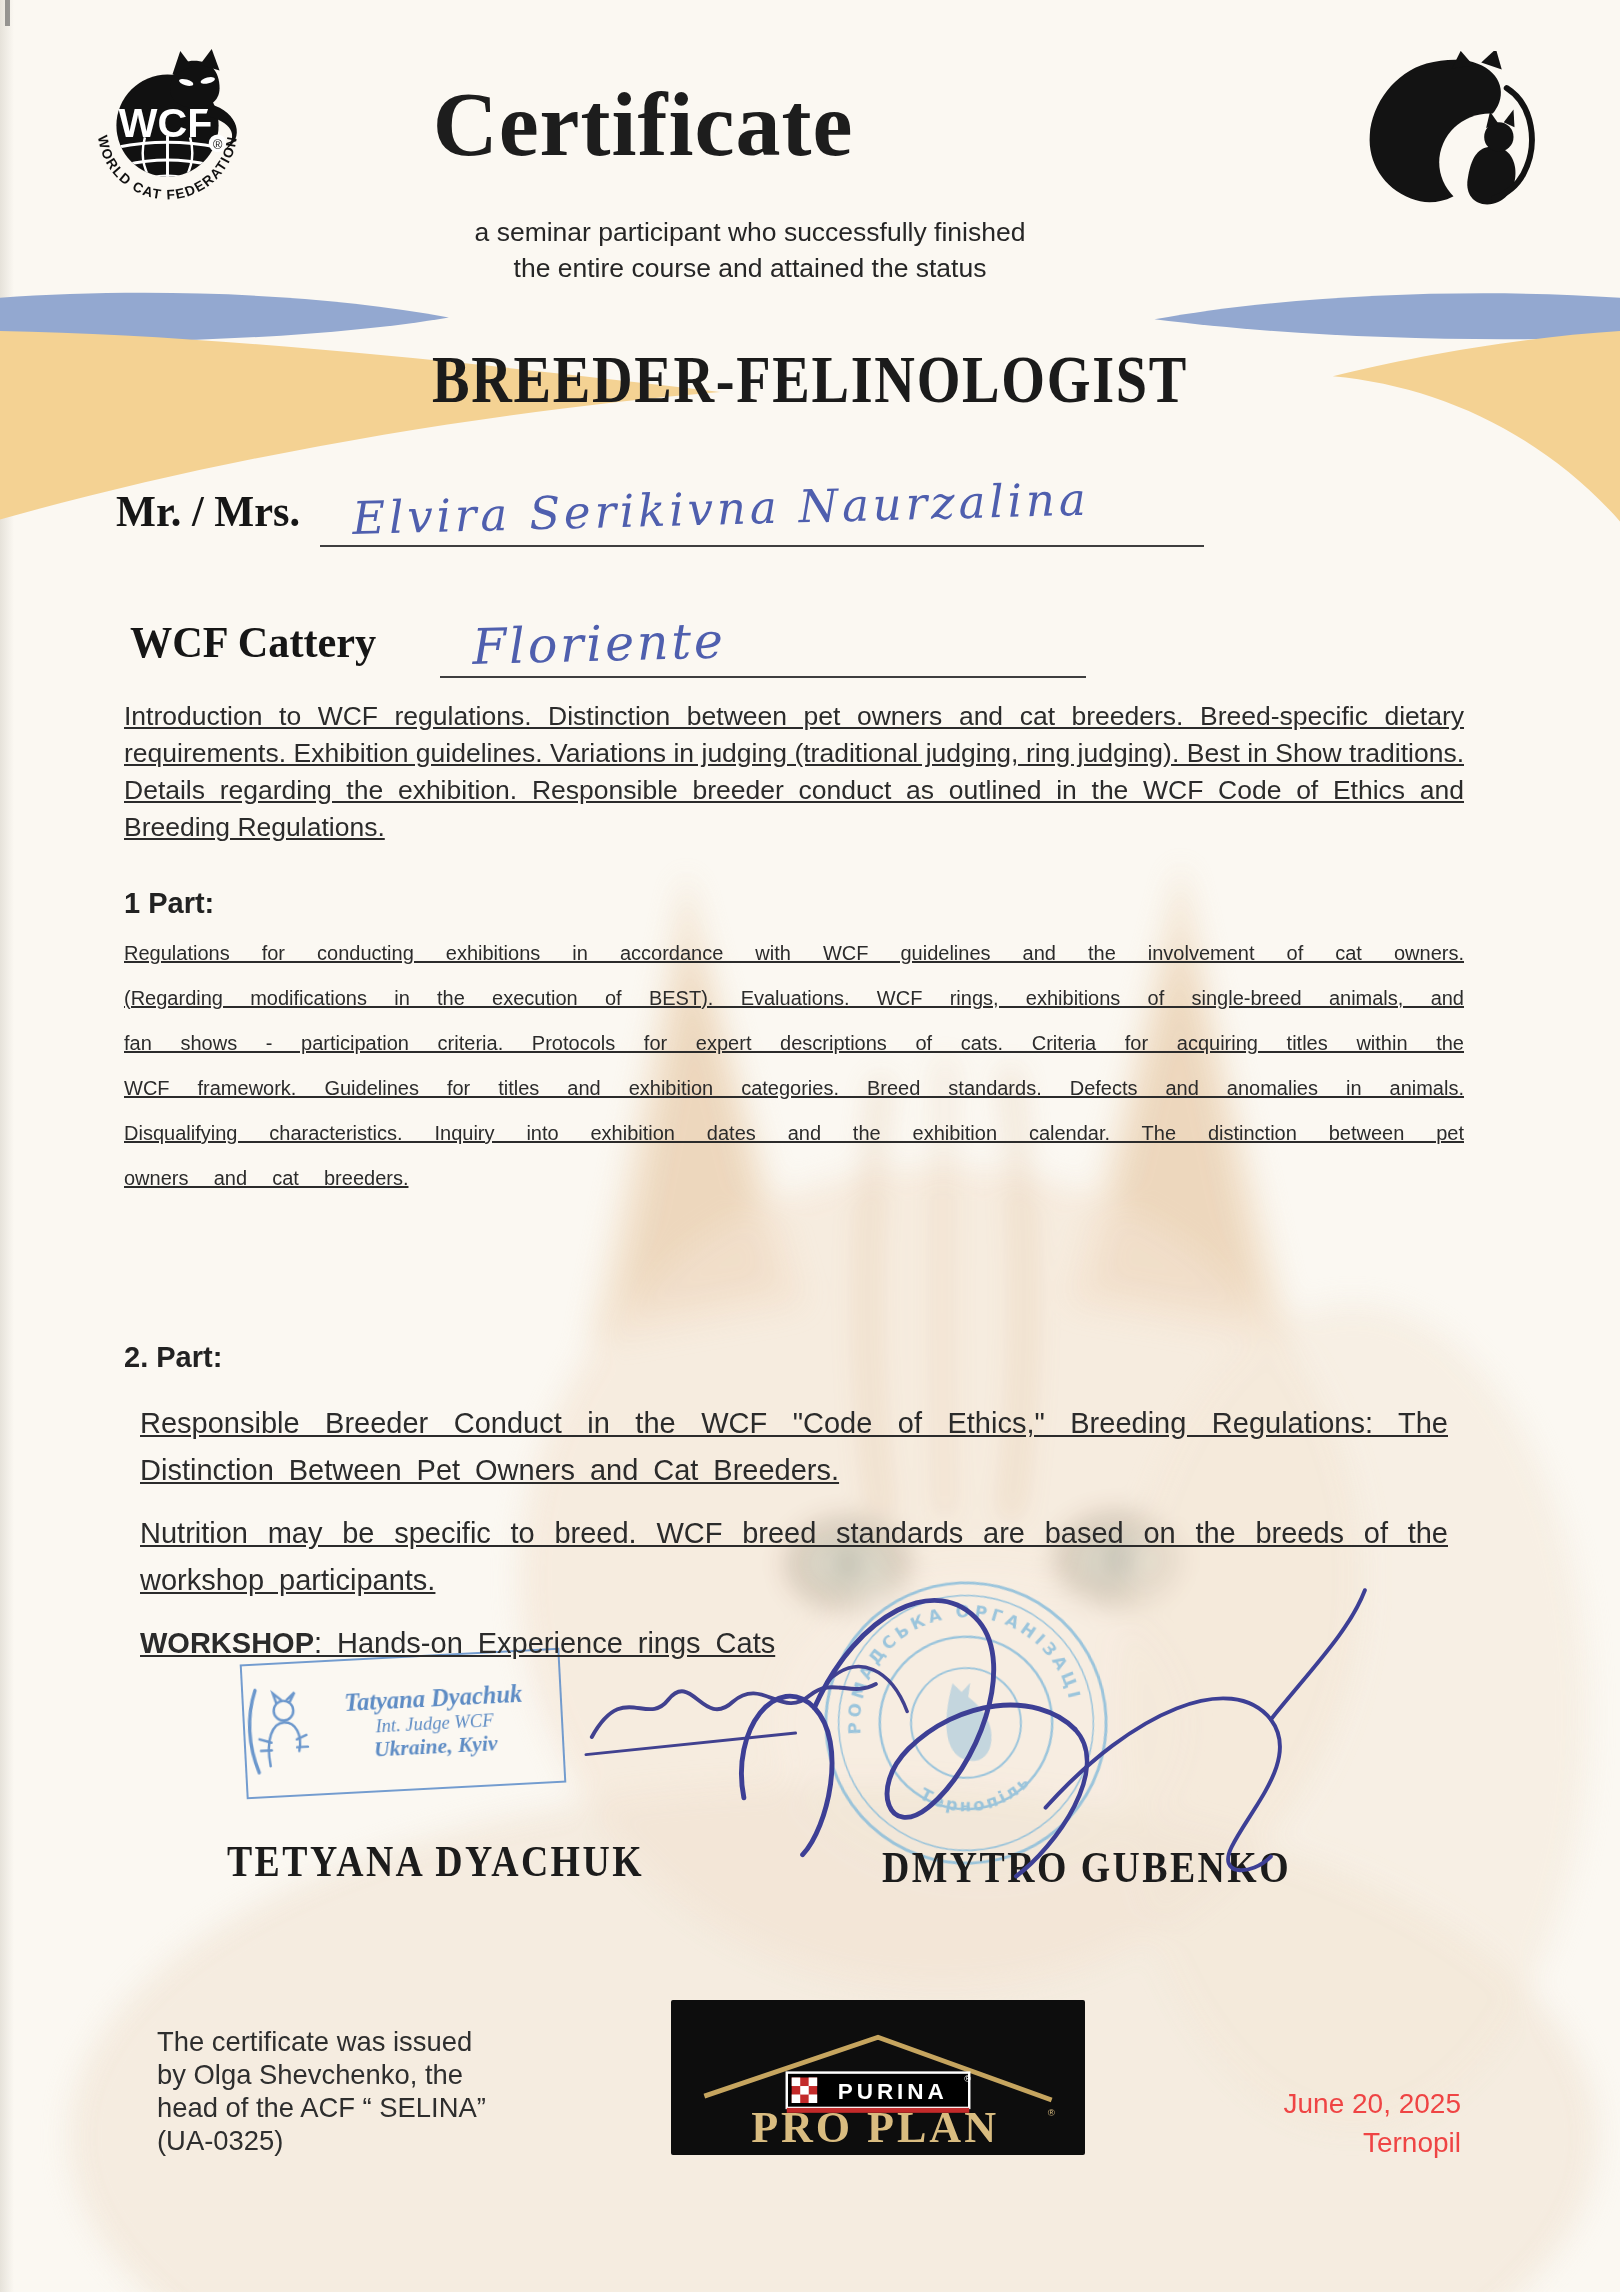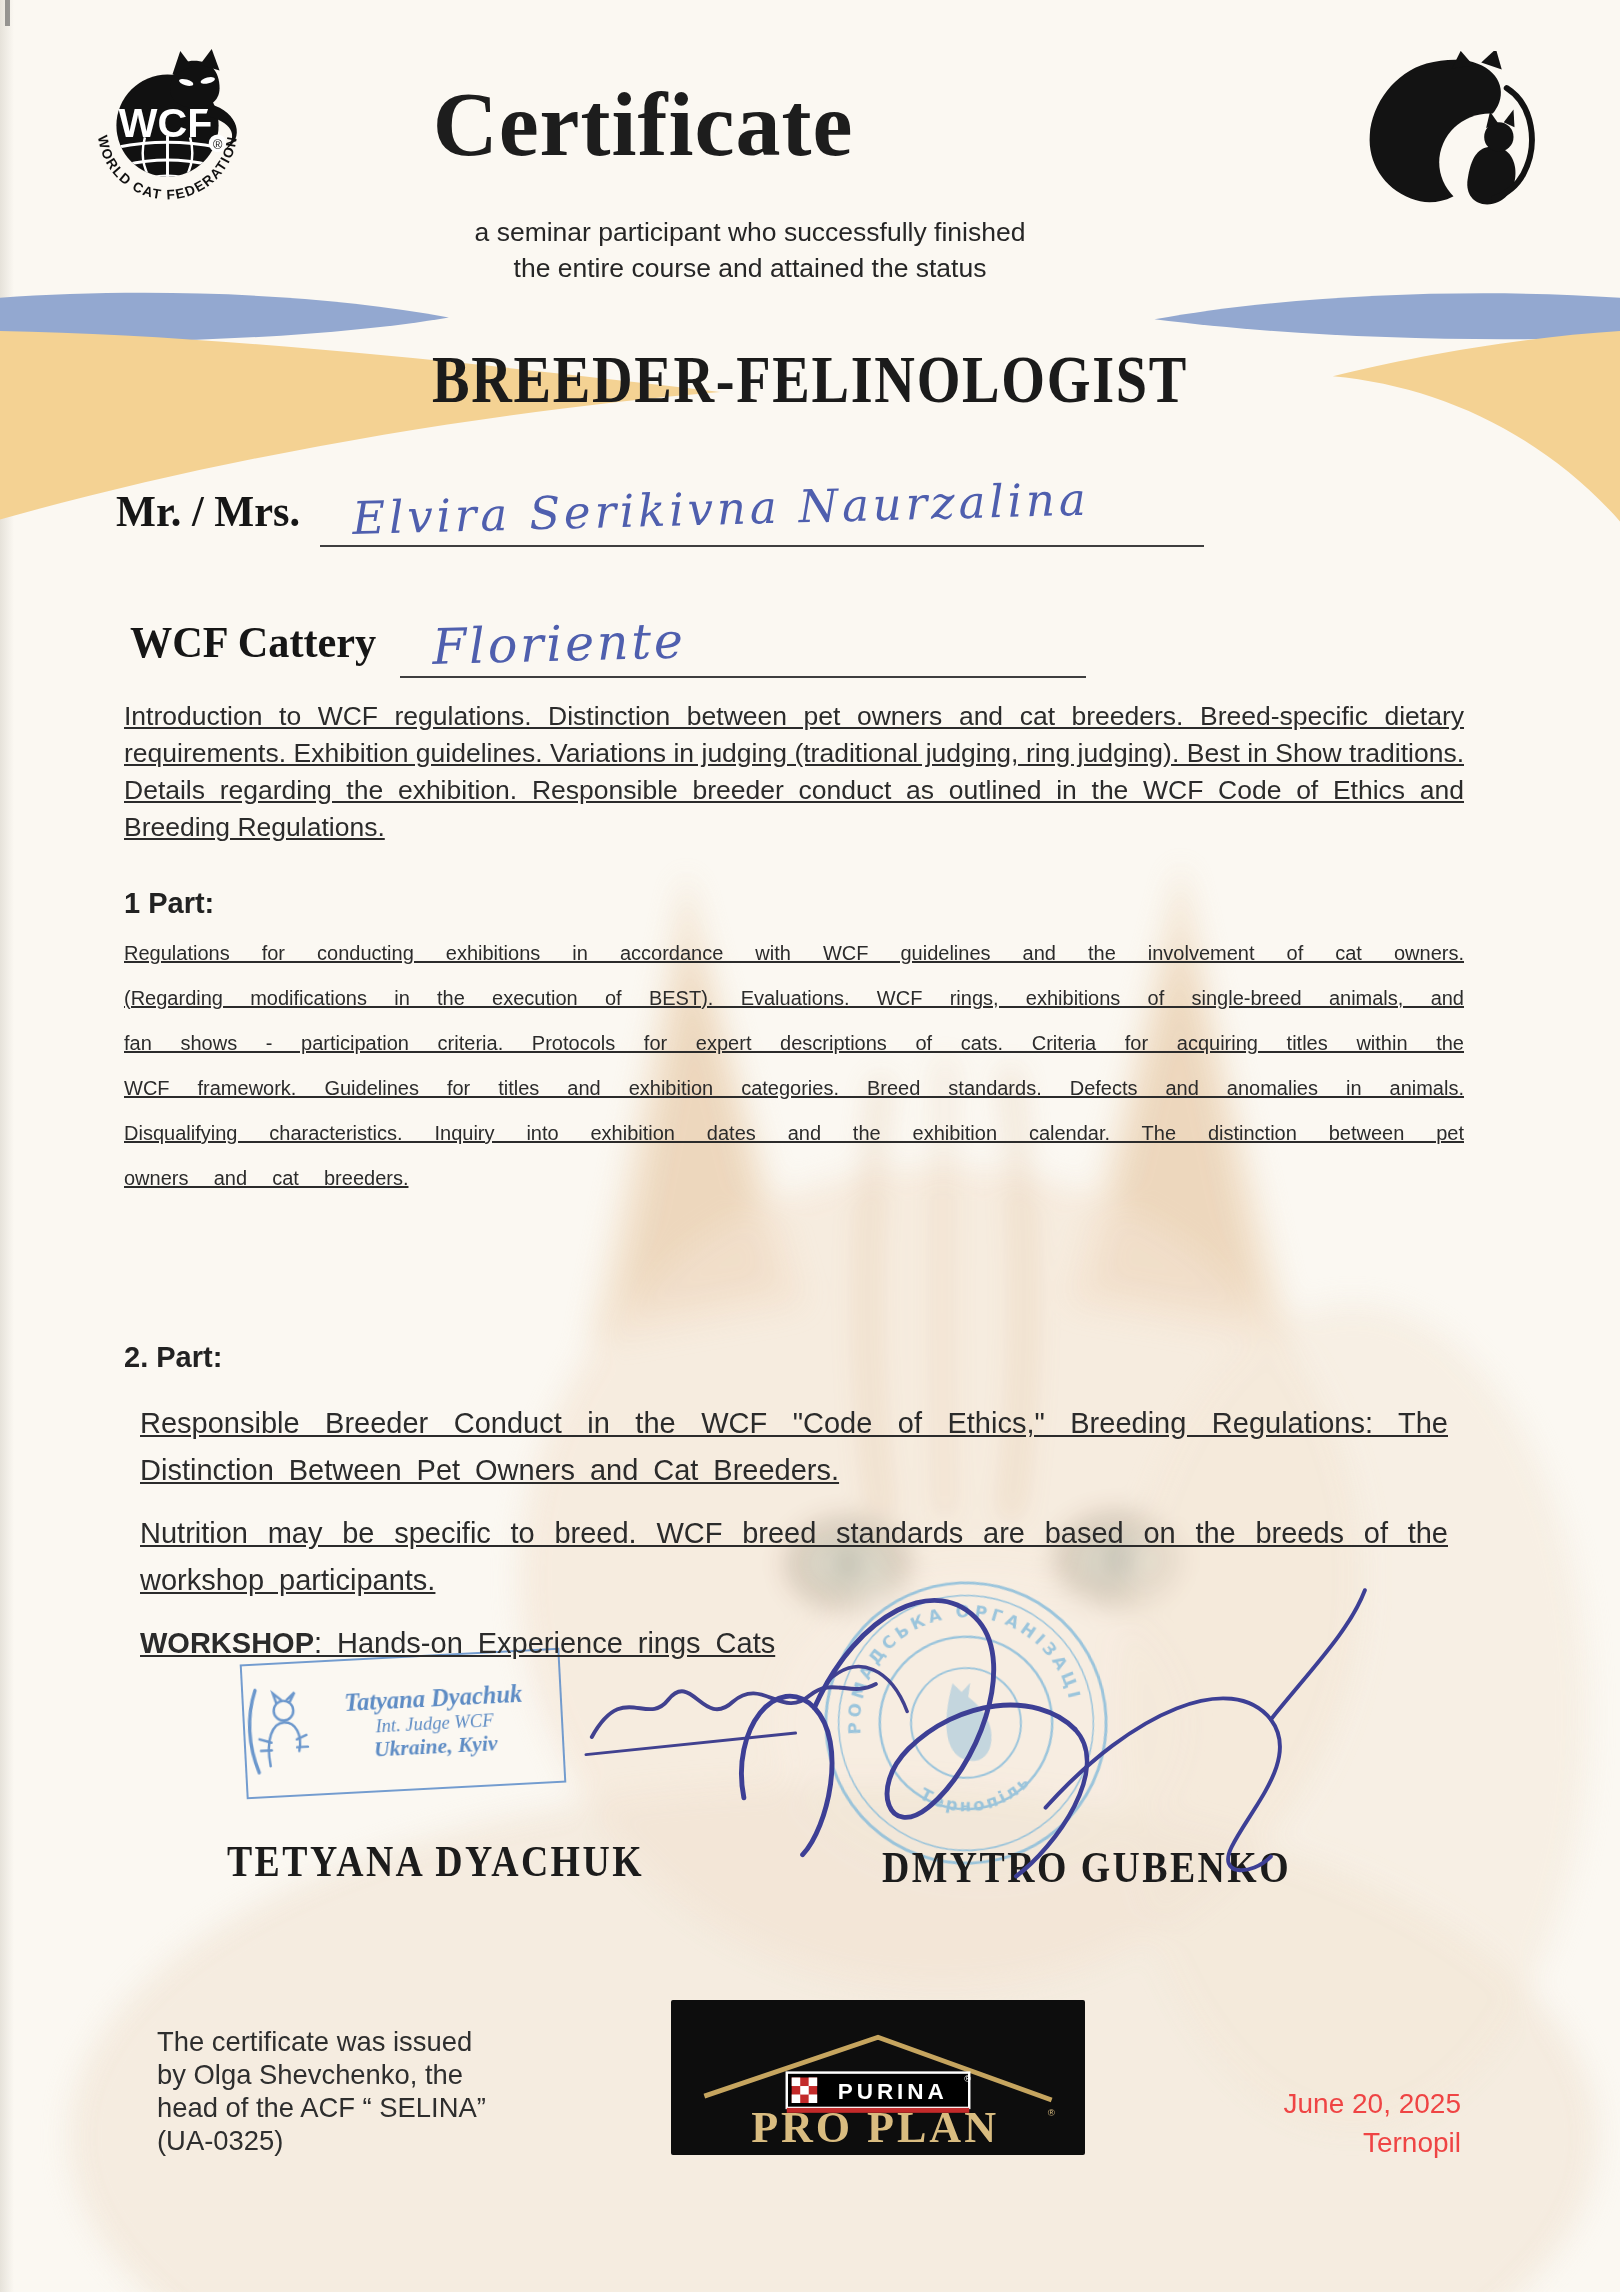--- a/index.html
+++ b/index.html
@@ -20,21 +20,21 @@
     font-family:"Liberation Serif",serif;font-weight:700;font-size:90px;letter-spacing:1px;color:#1d1d1d;z-index:4;}
   .cert-sub{left:0;top:214px;width:1500px;text-align:center;font-size:26.5px;line-height:36px;color:#262626;z-index:4;}
   .cats-logo{left:1360px;top:51px;width:176px;height:165px;z-index:4;}
   .waves{left:0;top:286px;width:1620px;height:255px;z-index:2;}
   .status-title{left:0;top:341px;width:1620px;text-align:center;
     font-family:"Liberation Serif",serif;font-weight:700;font-size:67px;letter-spacing:2px;color:#1b1b1b;
     transform:scaleX(.84);z-index:4;}
   
   .fill-row{display:flex;align-items:flex-end;z-index:4;}
   .row-recipient{left:116px;top:469px;width:1088px;}
-  .row-cattery{left:130px;top:600px;width:956px;}
+  .row-cattery{left:130px;top:600px;width:956px;gap:40px;}
   .fill-label{font-family:"Liberation Serif",serif;font-weight:700;font-size:45px;color:#161616;white-space:nowrap;line-height:1.55;transform:scaleX(.94);transform-origin:left bottom;}
   .sig-line{flex:1;border-bottom:2px solid #3f3f3f;position:relative;height:76px;margin-left:7.8px;}
   .handwriting{position:absolute;bottom:0px;left:33px;white-space:nowrap;
     font-family:"DejaVu Serif",serif;font-style:italic;color:#4f5fae;
     transform:rotate(-1.5deg);transform-origin:left bottom;}
   .hw-name{font-size:45px;letter-spacing:3.9px;}
   .hw-cattery{font-size:49px;letter-spacing:2.9px;}
   
   .para{left:124px;width:1340px;text-align:justify;z-index:4;text-decoration:underline;}
   .intro{top:698px;font-size:26.5px;line-height:37px;}

